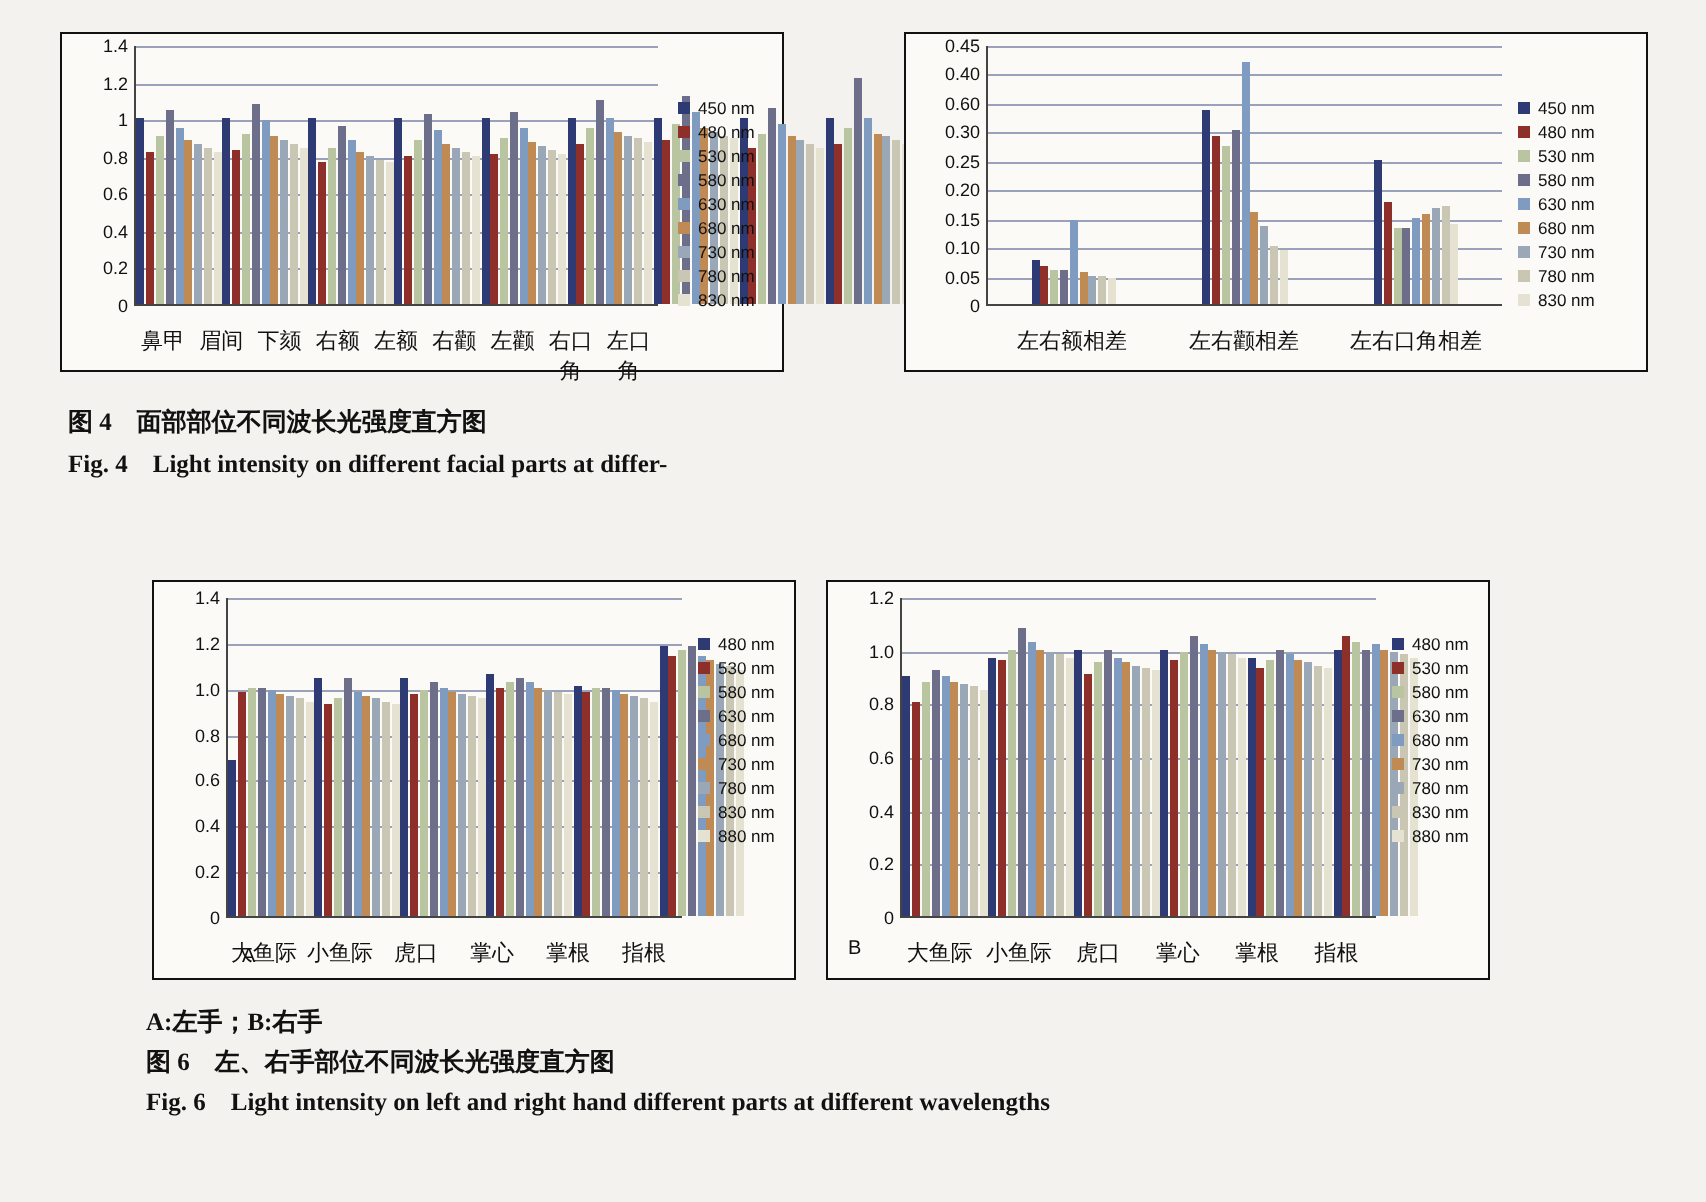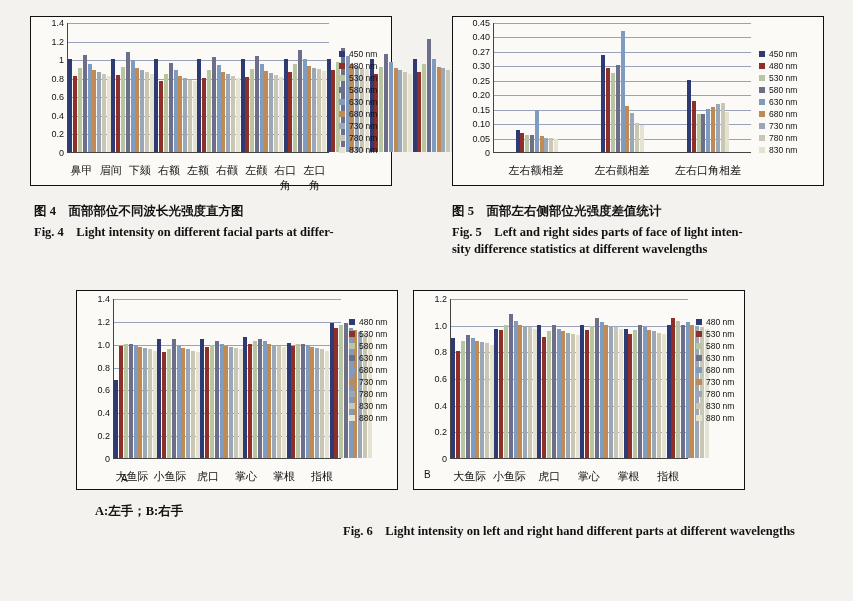--- a/index.html
+++ b/index.html
@@ -219,21 +219,21 @@
   <div class="panel" style="left:452px;top:16px;width:372px;height:170px;">
     <div class="plotwrap" style="left:2px;top:6px;width:300px;height:140px;">
       <div class="yaxis" id="yaxis-1" style="height:130px;width:38px;">
           <div class="ytick" style="top: 130px;">0</div>
           <div class="ytick" style="top: 115.556px;">0.05</div>
           <div class="ytick" style="top: 101.111px;">0.10</div>
           <div class="ytick" style="top: 86.6667px;">0.15</div>
           <div class="ytick" style="top: 72.2222px;">0.20</div>
           <div class="ytick" style="top: 57.7778px;">0.25</div>
           <div class="ytick" style="top: 43.3333px;">0.30</div>
-          <div class="ytick" style="top: 28.8889px;">0.27</div>
+          <div class="ytick" style="top: 28.8889px;">0.60</div>
           <div class="ytick" style="top: 14.4444px;">0.40</div>
           <div class="ytick" style="top: 0px;">0.45</div>
         </div>
       <div class="plot" id="plot-1" style="width:258px;height:130px;">
           <div class="grid" style="top: 115.556px;"></div>
           <div class="grid" style="top: 101.111px;"></div>
           <div class="grid" style="top: 86.6667px;"></div>
           <div class="grid" style="top: 72.2222px;"></div>
           <div class="grid" style="top: 57.7778px;"></div>
           <div class="grid" style="top: 43.3333px;"></div>
@@ -320,25 +320,20 @@
           <span class="legend-label">830 nm</span>
         </div>
       </div>
   </div>
 
   <div class="cap" style="left:34px;top:203px;width:370px;">
     <div class="cn bold">图 4　面部部位不同波长光强度直方图</div>
     <div class="en bold" style="margin-top:4px;">Fig. 4　Light intensity on different facial parts at differ-</div>
   </div>
 
-  <div class="cap" style="left:452px;top:203px;width:380px;">
-    <div class="cn bold">图 5　面部左右侧部位光强度差值统计</div>
-    <div class="en bold" style="margin-top:4px;">Fig. 5　Left and right sides parts of face of light inten-</div>
-    <div class="en bold">sity difference statistics at different wavelengths</div>
-  </div>
 
   <div class="panel" style="left:76px;top:290px;width:322px;height:200px;">
     <div class="plotwrap" style="left:2px;top:8px;width:280px;height:170px;">
       <div class="yaxis" id="yaxis-2" style="height:160px;">
           <div class="ytick" style="top: 160px;">0</div>
           <div class="ytick" style="top: 137.143px;">0.2</div>
           <div class="ytick" style="top: 114.286px;">0.4</div>
           <div class="ytick" style="top: 91.4286px;">0.6</div>
           <div class="ytick" style="top: 68.5714px;">0.8</div>
           <div class="ytick" style="top: 45.7143px;">1.0</div>
@@ -602,18 +597,19 @@
           <span class="legend-label">830 nm</span>
         </div>
         <div class="legend-row">
           <span class="legend-swatch" style="background: rgb(230, 226, 210);"></span>
           <span class="legend-label">880 nm</span>
         </div>
       </div>
     <div class="panel-tag" style="left:10px;top:178px;">B</div>
   </div>
 
-  <div class="cap" style="left:95px;top:503px;width:700px;">
+  <div class="cap" style="left:73px;top:503px;width:700px;">
     <div class="cn bold">A:左手；B:右手</div>
-    <div class="en bold" style="margin-top:3px;text-align:right;">Fig. 6　Light intensity on left and right hand different parts at different wavelengths</div>
+    <div class="cn bold" style="margin-top:3px;">图 6　左、右手部位不同波长光强度直方图</div>
+    <div class="en bold" style="margin-top:3px;">Fig. 6　Light intensity on left and right hand different parts at different wavelengths</div>
   </div>
 
 </div>
 
 </body></html>

